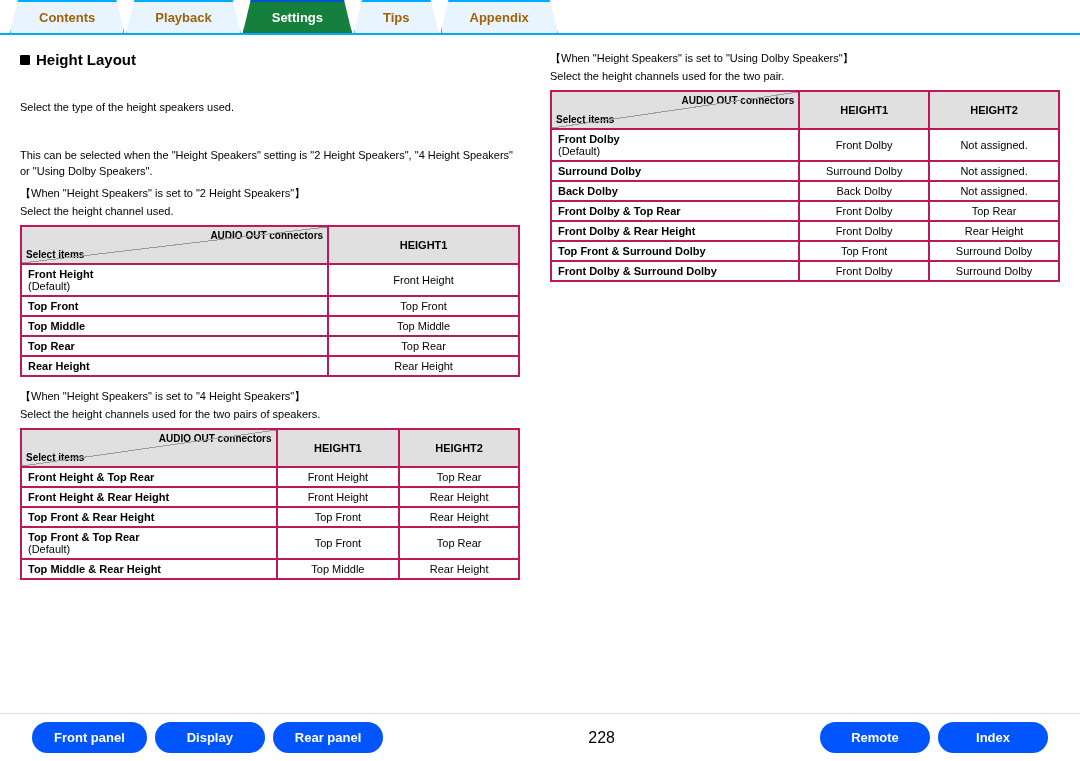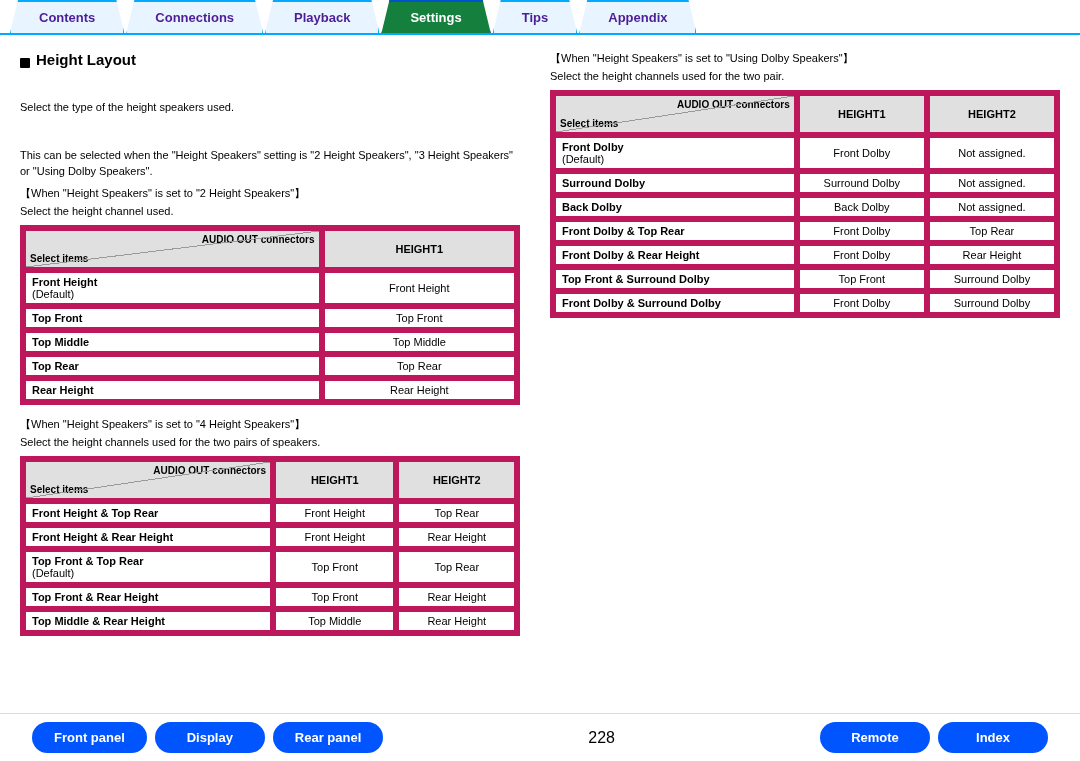--- a/index.html
+++ b/index.html
@@ -17,21 +17,21 @@
     .top-nav {
       display: flex;
       border-bottom: 2px solid #00aaff;
       background: #fff;
       padding: 0 10px;
     }
     .nav-tab {
       padding: 8px 28px;
       font-size: 13px;
       font-weight: bold;
-      color: #4c1d95;
+      color: #a16207;
       cursor: pointer;
       position: relative;
       clip-path: polygon(8px 0%, calc(100% - 8px) 0%, 100% 100%, 0% 100%);
       background: #e8f4ff;
       margin-right: 2px;
       border-top: 2px solid #00aaff;
       border-left: 1px solid #00aaff;
       border-right: 1px solid #00aaff;
     }
     .nav-tab.active {
@@ -56,21 +56,21 @@
     .right-column {
       flex: 1;
     }
 
     
     .page-title {
       font-size: 15px;
       font-weight: bold;
       margin-bottom: 16px;
       display: flex;
-      align-items: flex-end;
+      align-items: center;
       gap: 6px;
     }
     .page-title-icon {
       display: inline-block;
       width: 10px;
       height: 10px;
       background: #000;
       border-radius: 1px;
     }
 
@@ -90,21 +90,21 @@
     
     .table-container {
       margin: 8px 0 12px 0;
     }
     table {
       border-collapse: collapse;
       width: 100%;
       font-size: 11px;
     }
     table th, table td {
-      border: 6px solid #be185d;
+      border: 2px solid #be185d;
       padding: 3px 6px;
       text-align: center;
     }
     table th {
       background: #e0e0e0;
       font-weight: bold;
     }
     table td:first-child {
       text-align: left;
       font-weight: bold;
@@ -191,38 +191,37 @@
     .sub-text {
       font-size: 11px;
       margin-bottom: 8px;
     }
   </style>
 </head>
 <body>
 
 <nav class="top-nav">
   <div class="nav-tab">Contents</div>
-  <div class="nav-tab">Connections</div>
   <div class="nav-tab">Playback</div>
   <div class="nav-tab active">Settings</div>
   <div class="nav-tab">Tips</div>
   <div class="nav-tab">Appendix</div>
 </nav>
 
 <div class="main-content">
 
   <div class="left-column">
 
     <div class="page-title">
       <span class="page-title-icon"></span>
       <span>Height Layout</span>
     </div>
 
     <p class="intro-text">Select the type of the height speakers used.</p>
-    <p class="intro-text">This can be selected when the "Height Speakers" setting is "2 Height Speakers", "3 Height Speakers" or "Using Dolby Speakers".</p>
+    <p class="intro-text">This can be selected when the "Height Speakers" setting is "2 Height Speakers", "4 Height Speakers" or "Using Dolby Speakers".</p>
 
     <p class="bracket-note">【When "Height Speakers" is set to "2 Height Speakers"】</p>
     <p class="sub-text">Select the height channel used.</p>
 
     <div class="table-container">
       <table>
         <thead>
           <tr>
             <th class="diagonal-cell">
               <div class="diagonal-cell-inner">
@@ -280,28 +279,28 @@
               <td><strong>Front Height &amp; Top Rear</strong></td>
               <td>Front Height</td>
               <td>Top Rear</td>
             </tr>
             <tr>
               <td><strong>Front Height &amp; Rear Height</strong></td>
               <td>Front Height</td>
               <td>Rear Height</td>
             </tr>
             <tr>
+              <td><strong>Top Front &amp; Rear Height</strong></td>
+              <td>Top Front</td>
+              <td>Rear Height</td>
+            </tr>
+            <tr>
               <td><strong>Top Front &amp; Top Rear</strong><br><span style="font-weight:normal">(Default)</span></td>
               <td>Top Front</td>
               <td>Top Rear</td>
-            </tr>
-            <tr>
-              <td><strong>Top Front &amp; Rear Height</strong></td>
-              <td>Top Front</td>
-              <td>Rear Height</td>
             </tr>
             <tr>
               <td><strong>Top Middle &amp; Rear Height</strong></td>
               <td>Top Middle</td>
               <td>Rear Height</td>
             </tr>
           </tbody>
       </table>
     </div>
 

